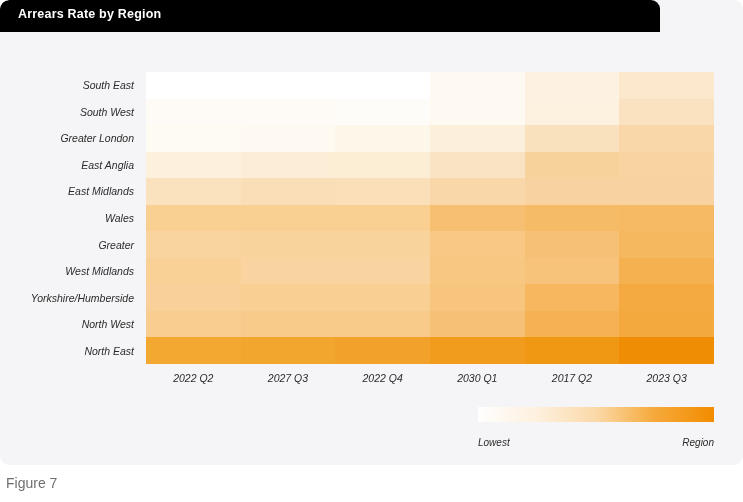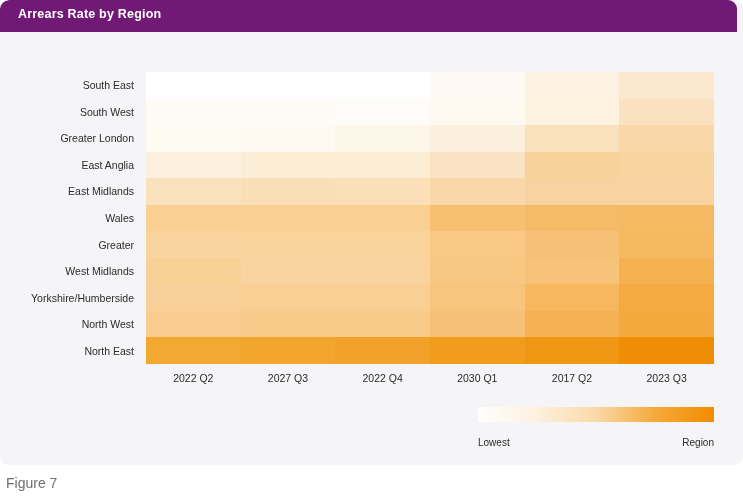--- a/index.html
+++ b/index.html
@@ -29,23 +29,23 @@
     height: 465px;
     background: #f5f4f6;
     border-radius: 9px;
     overflow: hidden;
   }
 
   #header-bar {
     position: absolute;
     left: 0;
     top: 0;
-    width: 737px;
+    width: 660px;
     height: 32px;
-    background: #701a75;
+    background: #000000;
     border-top-left-radius: 9px;
     border-top-right-radius: 9px;
   }
 
   #header-title {
     position: absolute;
     left: 18px;
     top: 7px;
     color: #ffffff;
     font-size: 12.5px;
@@ -54,20 +54,21 @@
     white-space: nowrap;
   }
 
   
   #plot-wrap {
     position: absolute;
     left: 0;
     top: 32px;
     width: 743px;
     height: 433px;
+    font-style: italic;
   }
 
   #grid {
     position: absolute;
     left: 146px;
     top: 40px;
     width: 568px;
     height: 292px;
     display: grid;
     grid-template-columns: repeat(6, 1fr);

